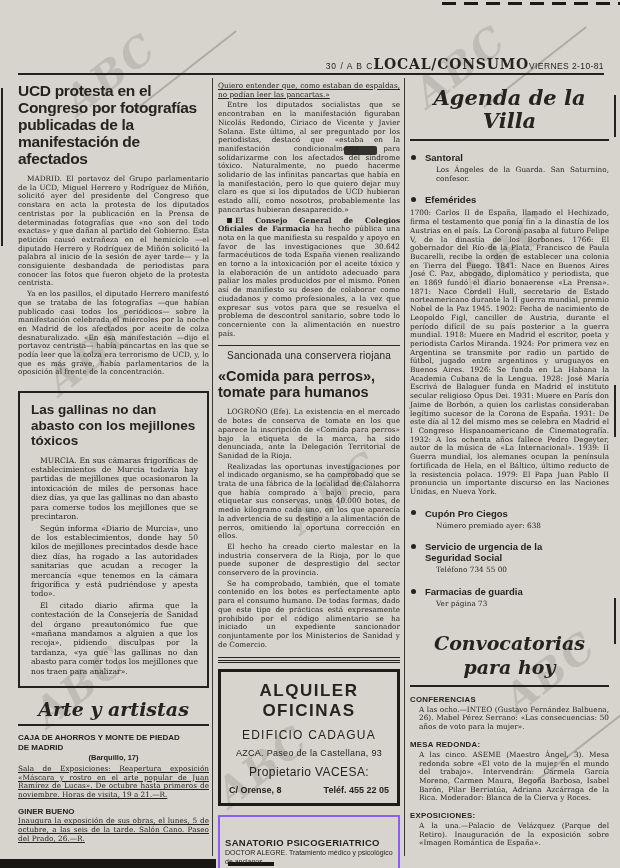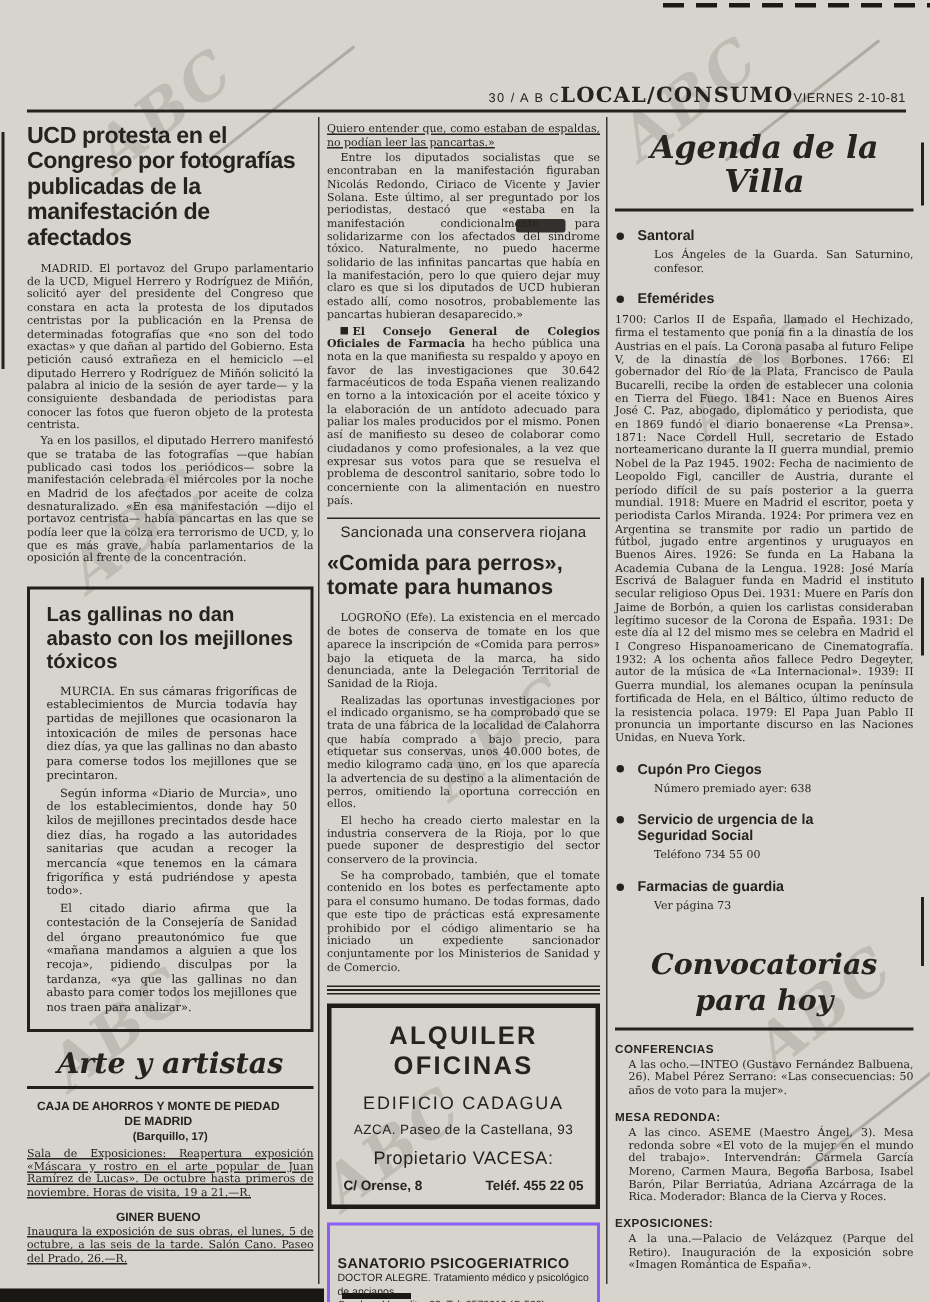--- a/index.html
+++ b/index.html
@@ -25,21 +25,21 @@
   
   .bt{font-size:7.3px;line-height:8.7px;text-align:justify;}
   .bt p{margin:0 0 2px 0;text-indent:9px;}
   .bt p.noind{text-indent:0;text-decoration:underline;}
   .kicker{font:bold 10.5px/12.5px "Liberation Sans",sans-serif;margin:2px 0 8px 0;}
   .headline1{font:bold 15.5px/17px "Liberation Sans",sans-serif;letter-spacing:-.3px;margin:0 0 8px 0;}
   .boxed{border:2px solid #24211c;margin-top:14px;padding:9px 9px 8px 11px;}
   .boxed h3{font:bold 13.5px/15.5px "Liberation Sans",sans-serif;margin:0 0 7px 0;}
   .boxed .bt{font-size:7.6px;line-height:9.4px;}
   .script-hd{font:italic bold 19px/22px "DejaVu Serif",serif;text-align:center;padding:10px 0 4px 0;border-bottom:2.5px solid #25221d;margin-bottom:7px;}
-  .arte-item h4{font:bold 8px/9.5px "Liberation Sans",sans-serif;text-align:center;margin:7px 16px 1px 0;}
+  .arte-item h4{font:bold 8px/9.5px "Liberation Sans",sans-serif;text-align:left;margin:7px 16px 1px 0;}
   .arte-item .sub{font:bold 7.5px "Liberation Sans",sans-serif;text-align:center;margin:0 0 3px 0;}
   .sq{display:inline-block;width:5px;height:5px;background:#25221d;margin-right:3px;}
   .b{font-weight:bold;}
   .hr-thin{border:0;border-top:1px solid #2b2822;margin:7px 0 4px 0;}
   .subhead{font:10px "Liberation Sans",sans-serif;text-align:center;margin:0 0 7px 0;letter-spacing:.2px;}
   .headline2{font:bold 14.5px/16px "Liberation Sans",sans-serif;margin:0 0 8px 0;}
   .hr-multi{height:6px;margin:8px 0 6px 0;background:repeating-linear-gradient(180deg,#25221d 0 1px,transparent 1px 2.6px);}
   
   .ad1{border:3px solid #1f1c17;padding:9px 8px 8px 8px;text-align:center;margin-top:2px;}
   .ad1 .l1{font:bold 17px "Liberation Sans",sans-serif;letter-spacing:1.5px;}

